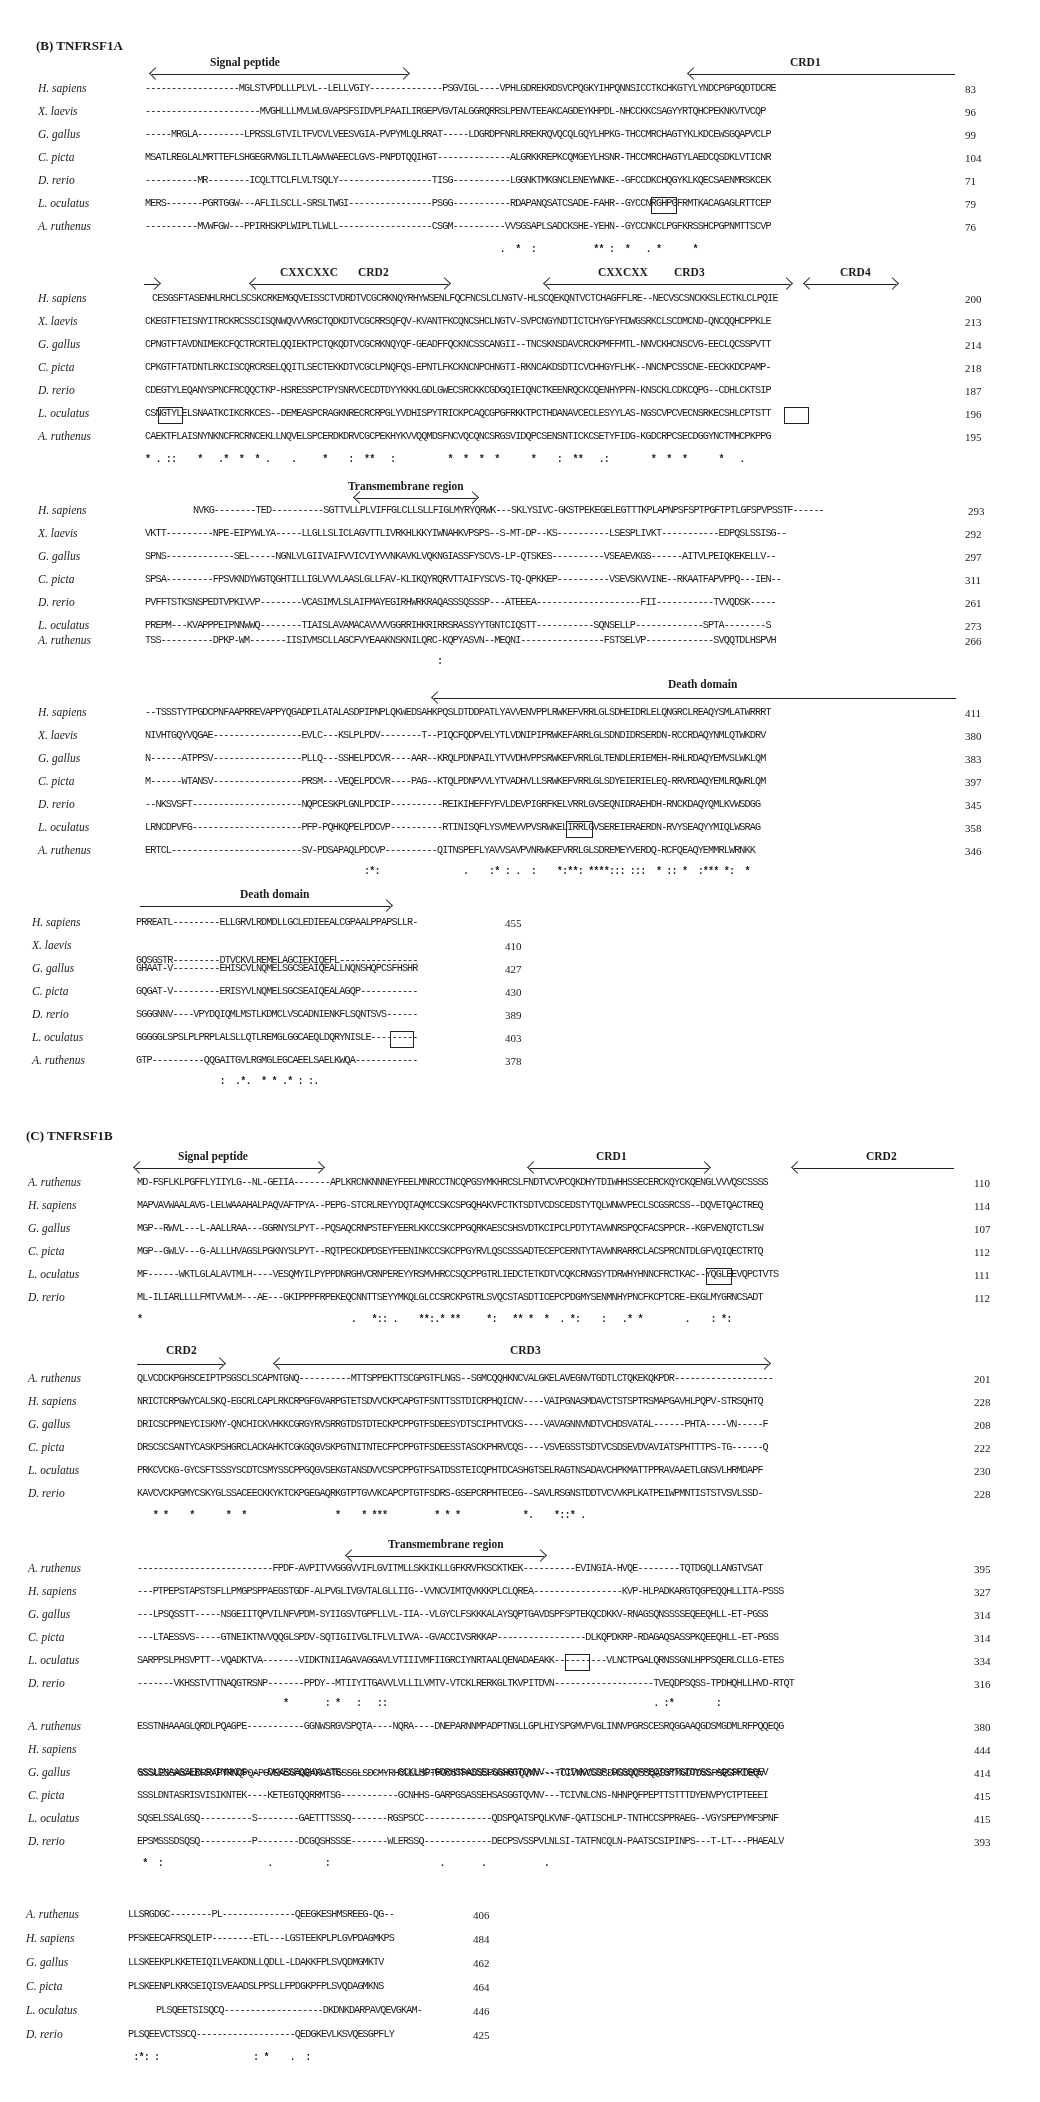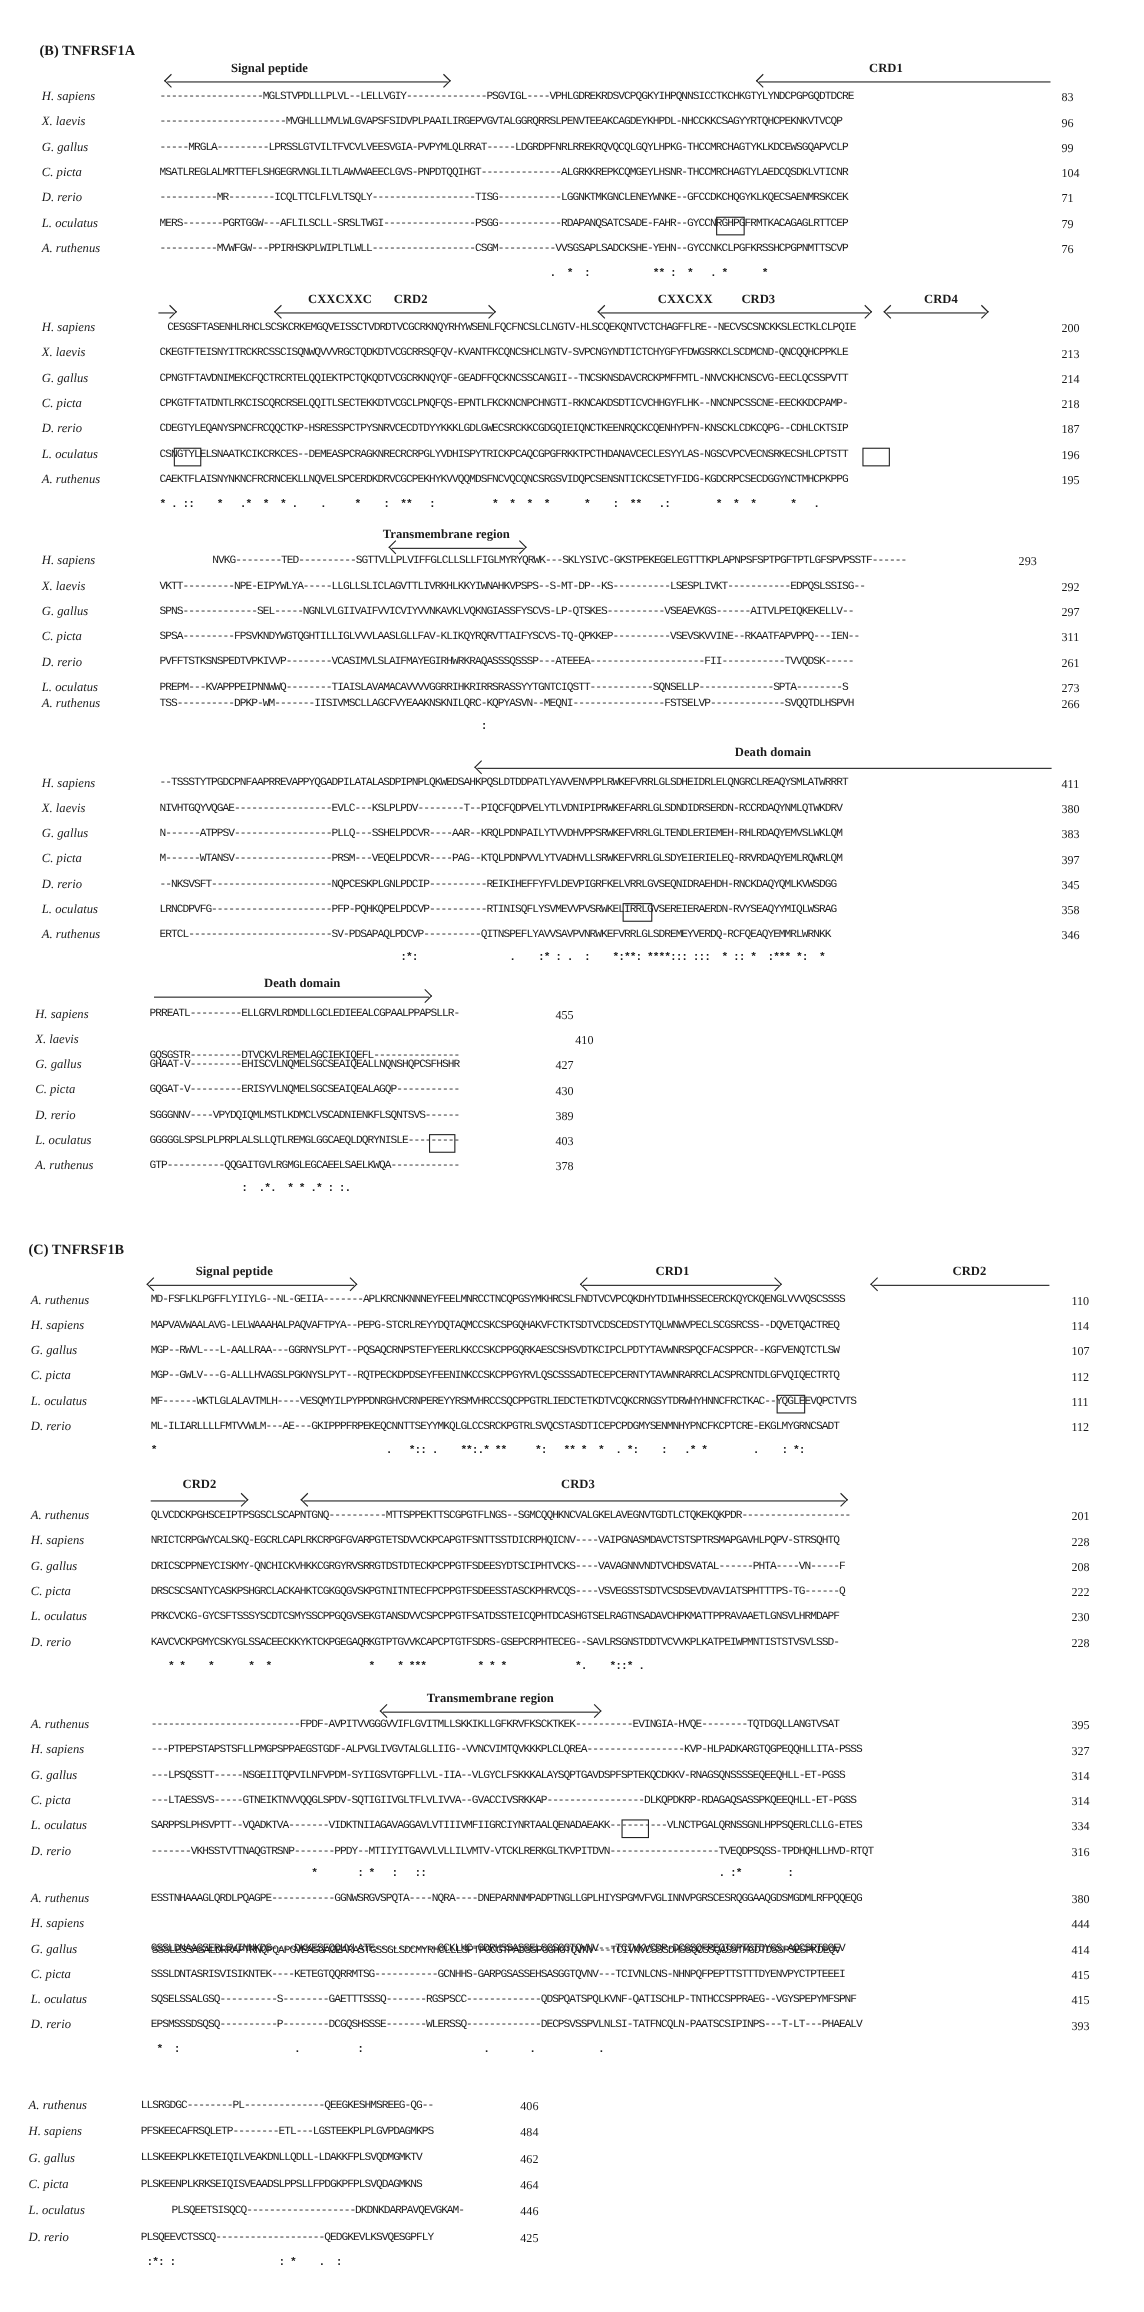--- a/index.html
+++ b/index.html
@@ -118,21 +118,21 @@
   <div class="cons" style="left:145px; top:192px;">* . ::    *   .*  *  * .    .     *    :  **   :          *  *  *  *      *    :  **   .:        *  *  *      *   .</div>
 </div>
 
 <div class="block" style="top:474px; height:200px;">
   <span class="ann" style="left:348px; top:6px;">Transmembrane region</span>
   <div class="arrow l r" style="left:356px; width:120px; top:24px;"></div>
 
   <div class="row" style="top:28px;">
       <span class="sp">H. sapiens</span>
       <span class="seq" style="left:145px;margin-left:48px;">NVKG--------TED----------SGTTVLLPLVIFFGLCLLSLLFIGLMYRYQRWK---SKLYSIVC-GKSTPEKEGELEGTTTKPLAPNPSFSPTPGFTPTLGFSPVPSSTF------</span>
-      <span class="num" style="left:926px;">293</span>
+      <span class="num" style="left:968px;">293</span>
     </div>
   <div class="row" style="top:51px;">
       <span class="sp">X. laevis</span>
       <span class="seq" style="left:145px;">VKTT---------NPE-EIPYWLYA-----LLGLLSLICLAGVTTLIVRKHLKKYIWNAHKVPSPS--S-MT-DP--KS----------LSESPLIVKT-----------EDPQSLSSISG--</span>
       <span class="num" style="left:965px;">292</span>
     </div>
   <div class="row" style="top:74px;">
       <span class="sp">G. gallus</span>
       <span class="seq" style="left:145px;">SPNS-------------SEL-----NGNLVLGIIVAIFVVICVIYVVNKAVKLVQKNGIASSFYSCVS-LP-QTSKES----------VSEAEVKGS------AITVLPEIQKEKELLV--</span>
       <span class="num" style="left:965px;">297</span>
@@ -208,21 +208,21 @@
   <div class="arrow r" style="left:140px; width:250px; top:22px;"></div>
 
   <div class="row" style="top:30px;">
       <span class="sp" style="left:32px;">H. sapiens</span>
       <span class="seq" style="left:136px;">PRREATL---------ELLGRVLRDMDLLGCLEDIEEALCGPAALPPAPSLLR-</span>
       <span class="num" style="left:505px;">455</span>
     </div>
   <div class="row" style="top:53px;">
       <span class="sp" style="left:32px;">X. laevis</span>
       <span class="seq" style="left:136px;margin-top:15px;">GQSGSTR---------DTVCKVLREMELAGCIEKIQEFL---------------</span>
-      <span class="num" style="left:523px;">410</span>
+      <span class="num" style="left:505px;">410</span>
     </div>
   <div class="row" style="top:76px;">
       <span class="sp" style="left:32px;">G. gallus</span>
       <span class="seq" style="left:136px;">GHAAT-V---------EHISCVLNQMELSGCSEAIQEALLNQNSHQPCSFHSHR</span>
       <span class="num" style="left:505px;">427</span>
     </div>
   <div class="row" style="top:99px;">
       <span class="sp" style="left:32px;">C. picta</span>
       <span class="seq" style="left:136px;">GQGAT-V---------ERISYVLNQMELSGCSEAIQEALAGQP-----------</span>
       <span class="num" style="left:505px;">430</span>

